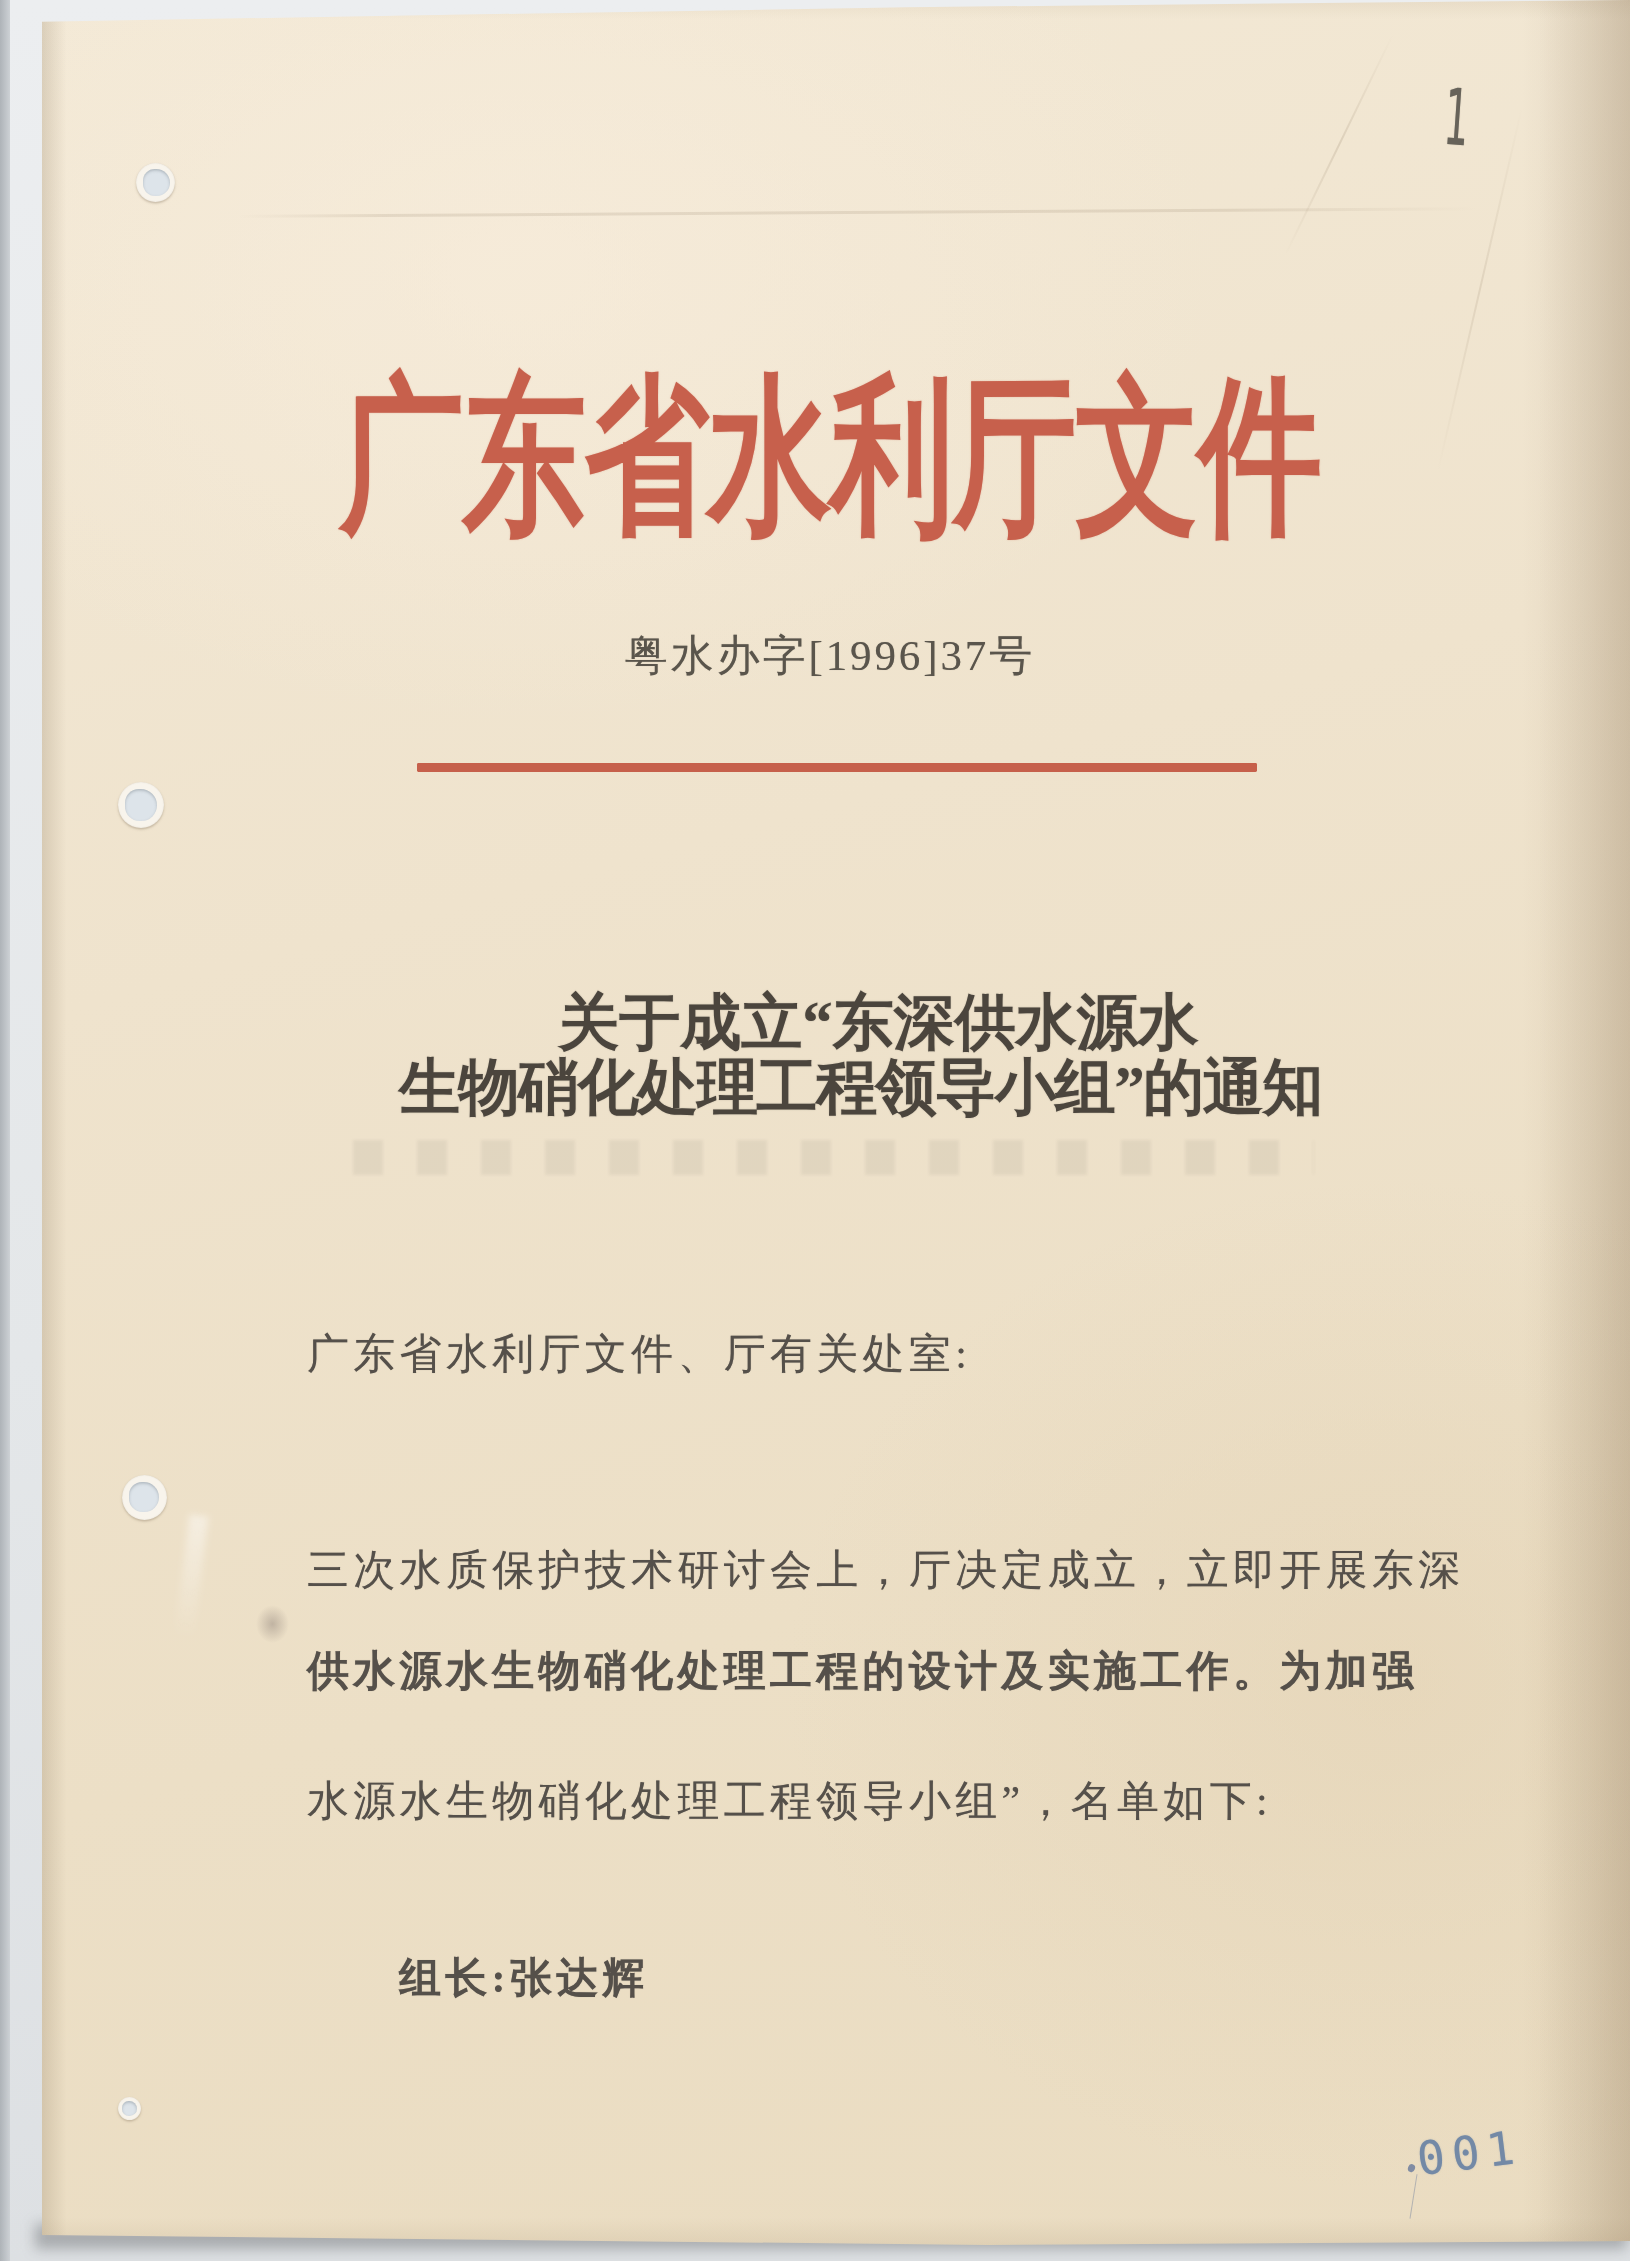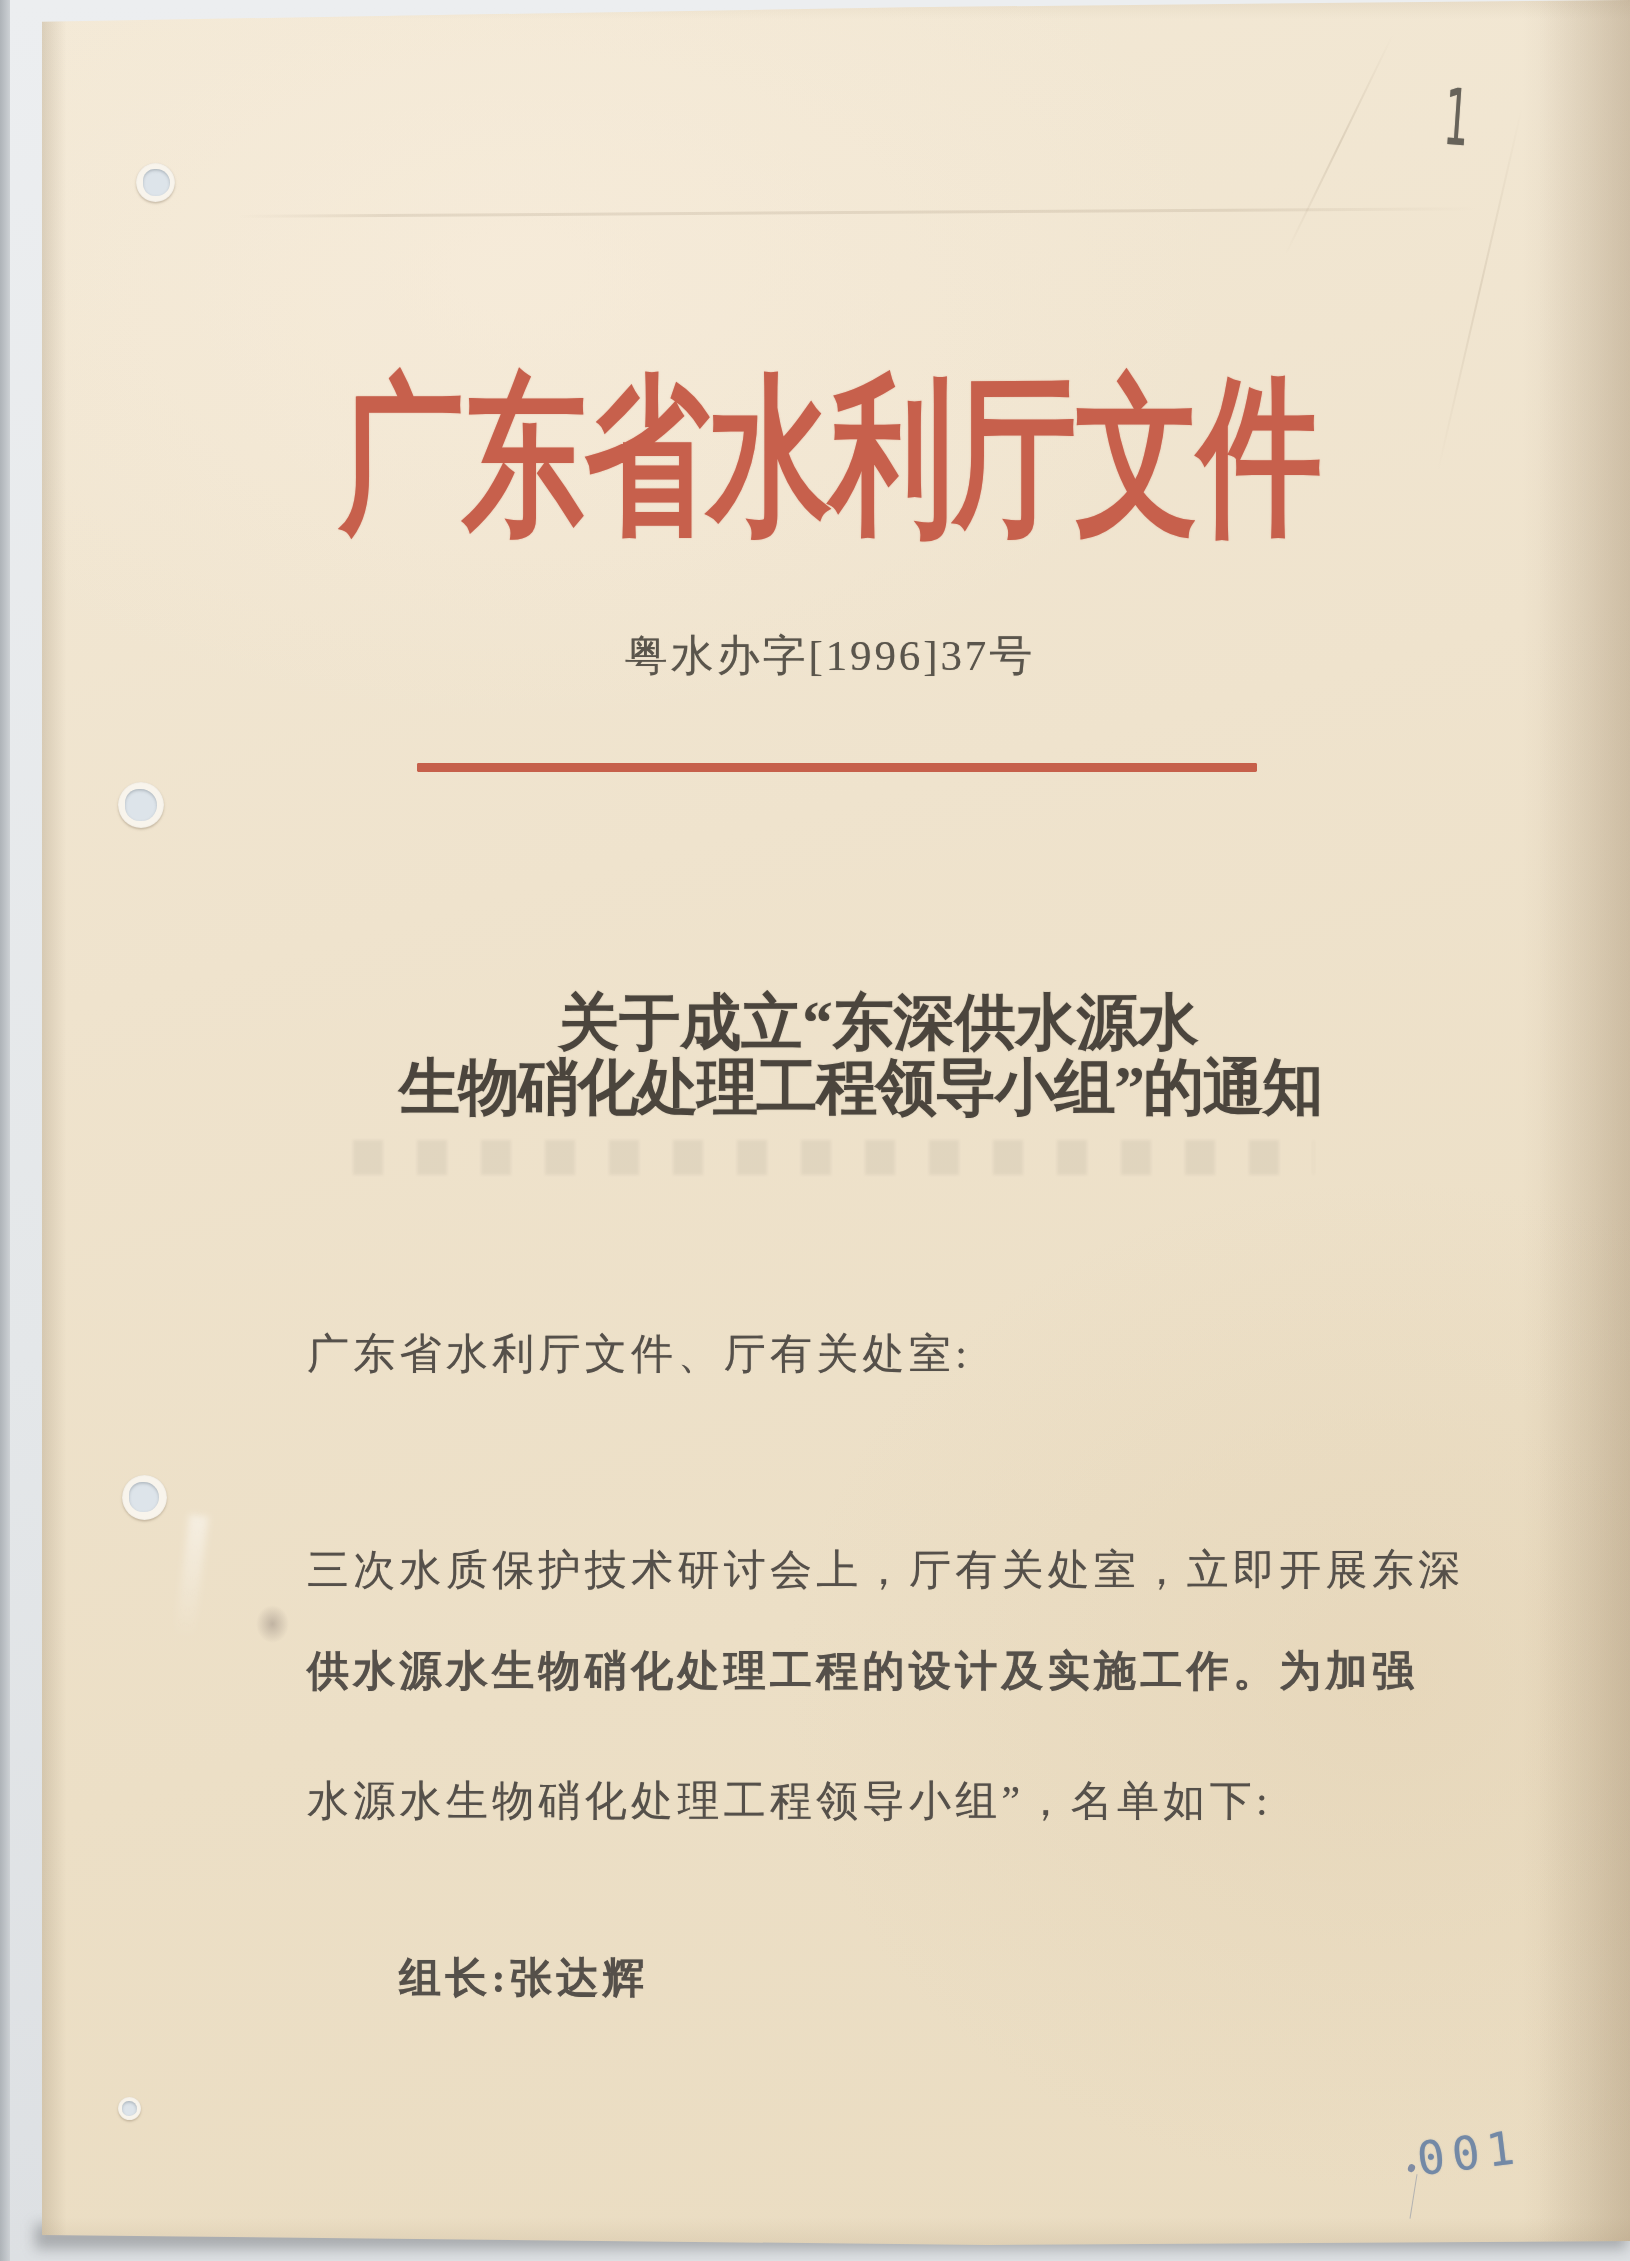--- a/index.html
+++ b/index.html
@@ -136,21 +136,21 @@
 
   <div class="doc-number">粤水办字[1996]37号</div>
 
   <div class="red-rule"></div>
 
   <div class="subject-line subject-1">关于成立“东深供水源水</div>
   <div class="subject-line subject-2">生物硝化处理工程领导小组”的通知</div>
 
   <div class="body-text" style="top:1333px;">广东省水利厅文件、厅有关处室:</div>
 
-  <div class="body-text" style="top:1549px;">三次水质保护技术研讨会上，厅有关处室，立即开展东深</div>
+  <div class="body-text" style="top:1549px;">三次水质保护技术研讨会上，厅决定成立，立即开展东深</div>
   <div class="body-text" style="top:1650px;font-weight:bold;">供水源水生物硝化处理工程的设计及实施工作。为加强</div>
   <div class="body-text" style="top:1780px;">水源水生物硝化处理工程领导小组”，名单如下:</div>
 
   <div class="body-text indent" style="top:1957px;font-weight:bold;">组长:张达辉</div>
 
   <div class="stamp-dot"></div>
   <div class="stamp-scratch"></div>
   <div class="stamp-number">001</div>
 </div>
 

